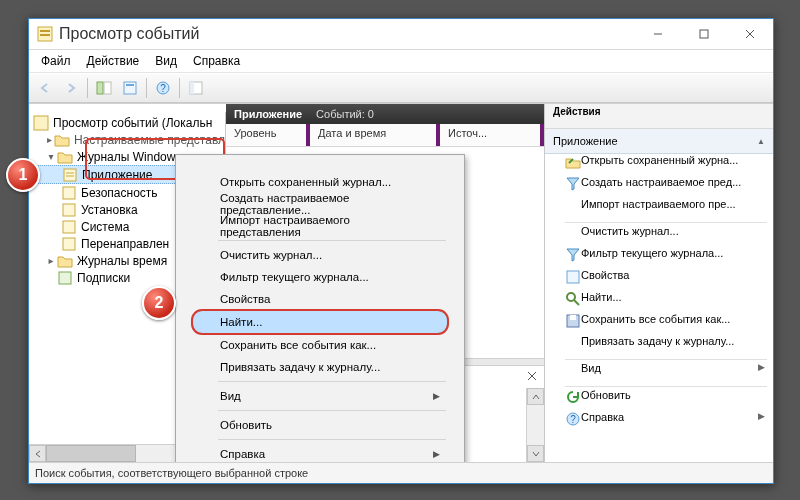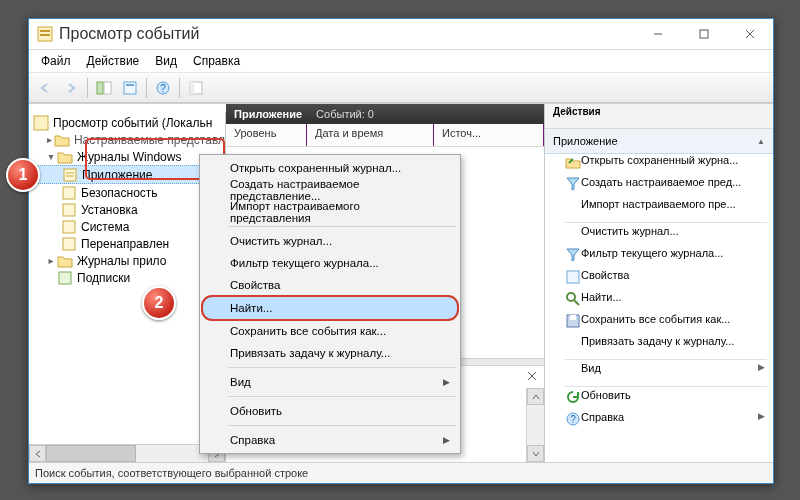--- a/index.html
+++ b/index.html
@@ -66,21 +66,21 @@
   .hscroll .thumb-h{position:absolute;left:0;top:0;height:100%;width:90px;background:#cdcdcd;border:1px solid #b5b5b5;box-sizing:border-box;}
   
   .mid-pane { flex:1; display:flex; flex-direction:column; border-right:1px solid #c9c9c9; min-width:0;}
   .mid-header{
     height:20px; background:linear-gradient(#4a4a4a,#2f2f2f); color:#fff;
     display:flex; align-items:center; padding:0 8px; font-size:11px;
   }
   .mid-header .mh-main{font-weight:600;}
   .mid-header .mh-sub{margin-left:14px; color:#ddd;}
   .grid-head{height:22px; border-bottom:1px solid #d8d8d8; display:flex; background:#fbfbfb;}
-  .grid-head div{border-right:1px solid #701a75; padding:3px 8px; font-size:11px; color:#333;}
+  .grid-head div{border-right:4px solid #701a75; padding:3px 8px; font-size:11px; color:#333;}
   .gh-level{width:64px;}
   .gh-dt{width:110px;}
   .gh-src{flex:1;}
   .grid-body{flex:1; background:#fff; position:relative;}
   .mid-splitter{height:6px;background:#e9e9e9;border-top:1px solid #cfcfcf;border-bottom:1px solid #cfcfcf;}
   .detail-pane{height:96px; background:#fff; position:relative;}
   .detail-x{position:absolute; right:4px; top:2px; width:16px;height:16px;display:flex;align-items:center;justify-content:center;}
   .detail-scroll{position:absolute; right:0; top:22px; bottom:0; width:17px; background:#f0f0f0; border-left:1px solid #d0d0d0; display:flex; flex-direction:column;}
   .detail-scroll .btn{height:17px;background:#e4e4e4;border:1px solid #c3c3c3;box-sizing:border-box;display:flex;align-items:center;justify-content:center;}
   .detail-scroll .track{flex:1;background:#efefef;}
@@ -91,26 +91,26 @@
   .actions-sub .tri{position:absolute; right:8px; font-size:8px; color:#666;}
   .action-item{display:flex; align-items:flex-start; height:22px; padding-left:20px; gap:0; font-size:11px;}
   .action-item .ai-icon{width:16px;height:16px;flex-shrink:0;}
   .action-sep{height:1px;background:#e0e0e0;margin:2px 6px 2px 20px;}
   .action-item .chev{margin-left:auto;margin-right:8px;color:#666;font-size:9px;}
   
   .statusbar{height:20px;border-top:1px solid #d0d0d0;background:#f5f5f5;display:flex;align-items:center;padding:0 6px;font-size:11px;color:#333;}
   
   .context-menu{
     position:absolute;
-    left:170px; top:50px;
+    left:146px; top:50px;
     width:256px;
     background:#f2f2f2;
     border:1px solid #a7a7a7;
     box-shadow:2px 3px 6px rgba(0,0,0,0.3);
-    padding:2px;
+    padding:16px;
     z-index:50;
   }
   .cm-item{height:22px;display:flex;align-items:center;padding:0 20px 0 28px;font-size:11.5px;position:relative;}
   .cm-item.hl{background:#bfe0ff;border:1px solid #7bb9ea;padding:0 19px 0 27px;}
   .cm-item.hl.ring{outline:2px solid #d63b2f;outline-offset:-1px;border-radius:10px;}
   .cm-sep{height:1px;background:#d4d4d4;margin:3px 2px 3px 26px;}
   .cm-item .chev{position:absolute;right:8px;font-size:9px;color:#555;}
   
   .badge{
     position:absolute; width:30px; height:30px; border-radius:50%;
@@ -284,21 +284,21 @@
             </span>
           <span>Перенаправлен</span>
         </div>
         <div class="tree-row indent1b">
           <span class="exp">▸</span>
           <span class="ticon">
               <svg width="16" height="16">
                 <path d="M1 4h5l2 2h7v8H1z" fill="#fce39b" stroke="#caa83e"></path>
               </svg>
             </span>
-          <span>Журналы прило</span>
+          <span>Журналы время</span>
         </div>
         <div class="tree-row indent1b">
           <span class="exp" style="visibility:hidden">▸</span>
           <span class="ticon">
               <svg width="16" height="16">
                 <rect x="2" y="2" width="12" height="12" fill="#e9f4dd" stroke="#7aab57"></rect>
               </svg>
             </span>
           <span>Подписки</span>
         </div>

